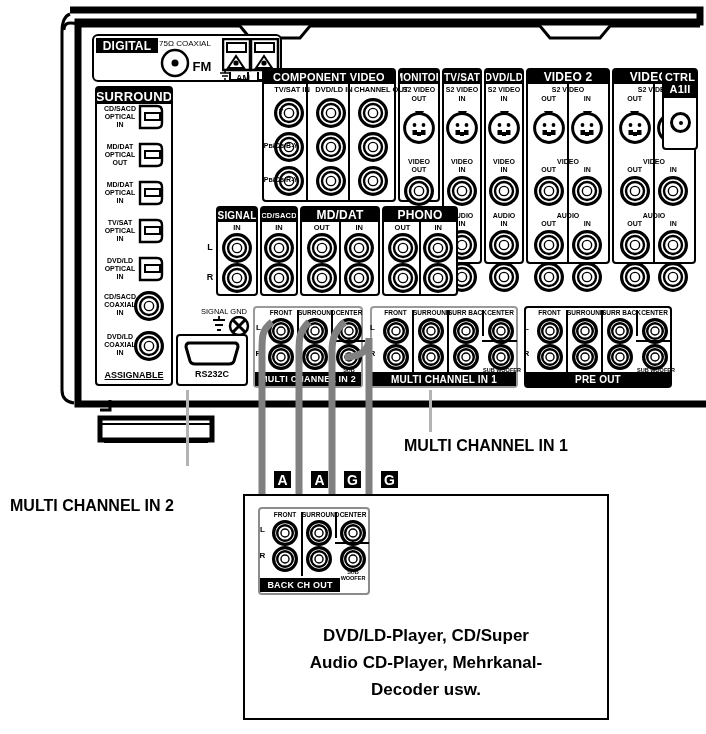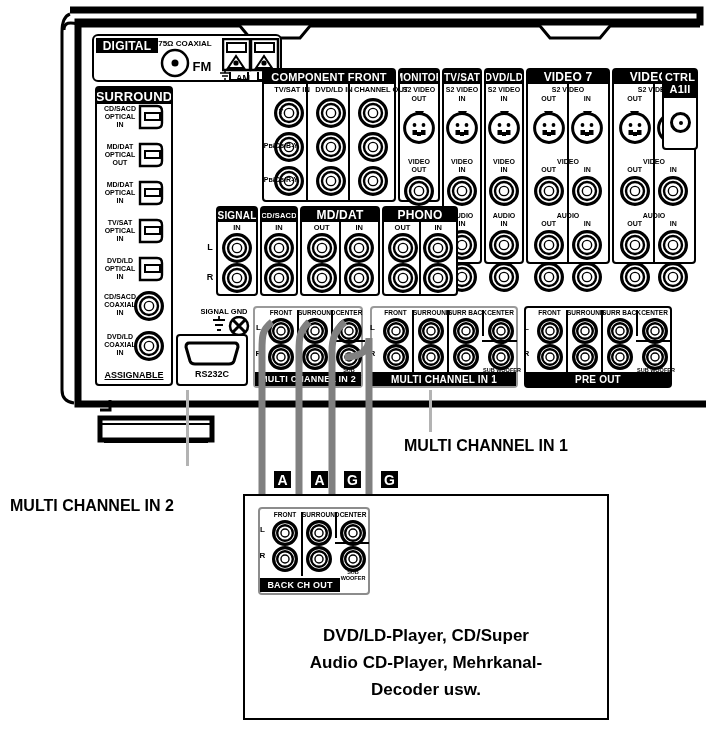--- a/index.html
+++ b/index.html
@@ -11,21 +11,21 @@
   
   .chassis-svg{position:absolute;left:0;top:0;}
 
   
   .blk{position:absolute;box-sizing:border-box;border:2px solid #000;border-radius:4px;background:#fff;}
   .hdr{position:absolute;background:#000;color:#fff;font-weight:bold;
        display:flex;align-items:center;justify-content:center;
        letter-spacing:.2px;white-space:nowrap;overflow:hidden;}
   .lbl{position:absolute;color:#000;white-space:nowrap;text-align:center;
        font-weight:bold;line-height:1;}
-  .lbl.norm{font-weight:bold;}
+  .lbl.norm{font-weight:normal;}
 
   
   .jack{position:absolute;border-radius:50%;background:#fff;box-sizing:border-box;}
   .jack.rca{border:3px solid #000;}
   .jack.rca::after{content:"";position:absolute;left:50%;top:50%;
       transform:translate(-50%,-50%);border-radius:50%;border:2px solid #000;}
 
   .sv{position:absolute;}
 
   
@@ -146,21 +146,21 @@
       <div class="lbl" style="left: 96px; top: 341px; width: 48px; font-size: 7px;">COAXIAL</div>
       <div class="lbl" style="left: 96px; top: 349px; width: 48px; font-size: 7px;">IN</div>
       <div class="sv" style="left: 134px; top: 331px;"><svg width="30" height="30">
           <circle cx="15" cy="15" r="13.4" fill="#fff" stroke="#000" stroke-width="3.2"></circle>
           <circle cx="15" cy="15" r="9" fill="#fff" stroke="#000" stroke-width="2.4"></circle>
           <circle cx="15" cy="15" r="4.65" fill="#fff" stroke="#000" stroke-width="1.4"></circle>
         </svg></div>
     </div>
 
   <div class="blk" style="left:262px;top:68px;width:134px;height:134px;"></div>
-  <div class="hdr" style="left:264px;top:70px;width:130px;height:14px;font-size:11px;">COMPONENT FRONT</div>
+  <div class="hdr" style="left:264px;top:70px;width:130px;height:14px;font-size:11px;">COMPONENT VIDEO</div>
 
   <div>
       <div class="blk" style="left: 398px; top: 68px; width: 42px; height: 134px;"></div>
       <div class="hdr" style="left: 400px; top: 70px; width: 38px; height: 14px; font-size: 10px;">MONITOR</div>
       <div class="lbl" style="left: 398px; top: 86px; width: 42px; font-size: 7px;">S2 VIDEO</div>
       <div class="lbl" style="left: 401px; top: 95px; width: 36px; font-size: 7px;">OUT</div>
       <div class="sv" style="left: 414.5px; top: 104px;"><svg width="9" height="7">
           <path d="M0,0 L9,0 L4.5,7 Z" fill="#000"></path>
         </svg></div>
       <div class="sv" style="left: 403px; top: 112px;"><svg width="32" height="32">
@@ -240,21 +240,21 @@
           <circle cx="15" cy="15" r="13.4" fill="#fff" stroke="#000" stroke-width="3.2"></circle>
           <circle cx="15" cy="15" r="9" fill="#fff" stroke="#000" stroke-width="2.4"></circle>
           <circle cx="15" cy="15" r="4.65" fill="#fff" stroke="#000" stroke-width="1.4"></circle>
         </svg></div>
       <div class="sv" style="left: 489px; top: 262px;"><svg width="30" height="30">
           <circle cx="15" cy="15" r="13.4" fill="#fff" stroke="#000" stroke-width="3.2"></circle>
           <circle cx="15" cy="15" r="9" fill="#fff" stroke="#000" stroke-width="2.4"></circle>
           <circle cx="15" cy="15" r="4.65" fill="#fff" stroke="#000" stroke-width="1.4"></circle>
         </svg></div>
       <div class="blk" style="left: 526px; top: 68px; width: 84px; height: 196px;"></div>
-      <div class="hdr" style="left: 528px; top: 70px; width: 80px; height: 14px; font-size: 12px;">VIDEO 7</div>
+      <div class="hdr" style="left: 528px; top: 70px; width: 80px; height: 14px; font-size: 12px;">VIDEO 2</div>
       <div class="lbl" style="left: 526px; top: 86px; width: 84px; font-size: 7px;">S2 VIDEO</div>
       <div class="lbl" style="left: 530.68px; top: 95px; width: 36px; font-size: 7px;">OUT</div>
       <div class="sv" style="left: 544.18px; top: 104px;"><svg width="9" height="7">
           <path d="M0,0 L9,0 L4.5,7 Z" fill="#000"></path>
         </svg></div>
       <div class="sv" style="left: 532.68px; top: 112px;"><svg width="32" height="32">
           <circle cx="16" cy="16" r="14.4" fill="#fff" stroke="#000" stroke-width="3"></circle>
           <circle cx="11.5" cy="13" r="1.9" fill="#000"></circle>
           <circle cx="20.5" cy="13" r="1.9" fill="#000"></circle>
           <rect x="9.5" y="18" width="4.5" height="5" fill="#000"></rect>

